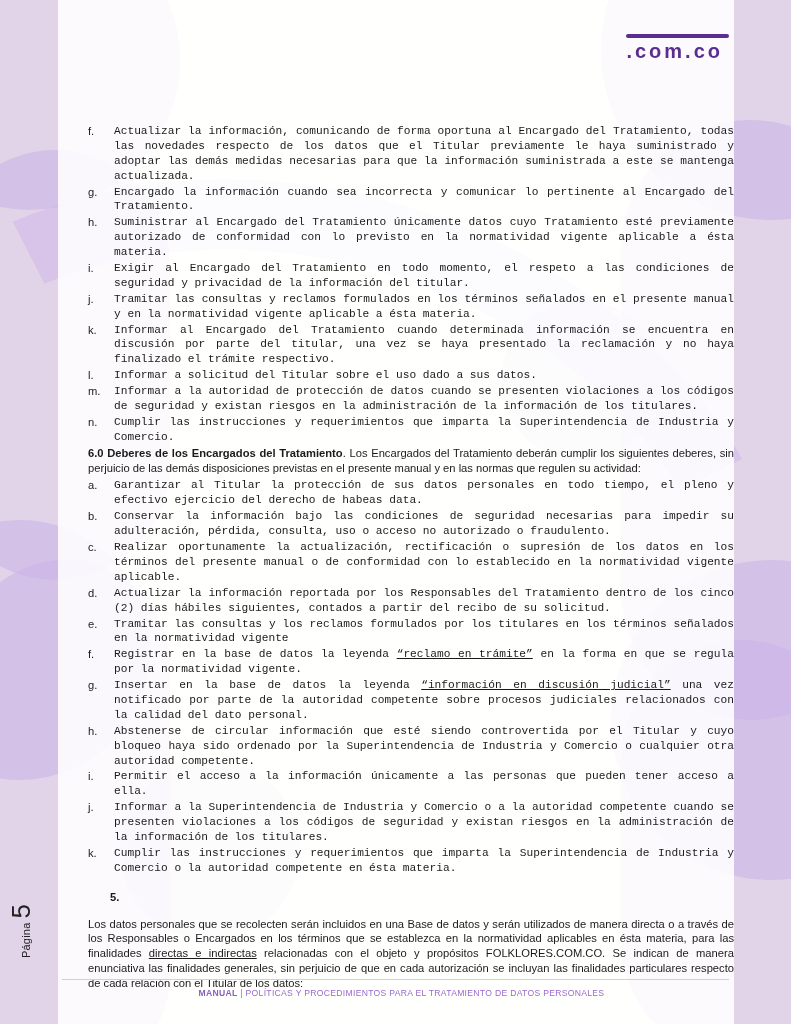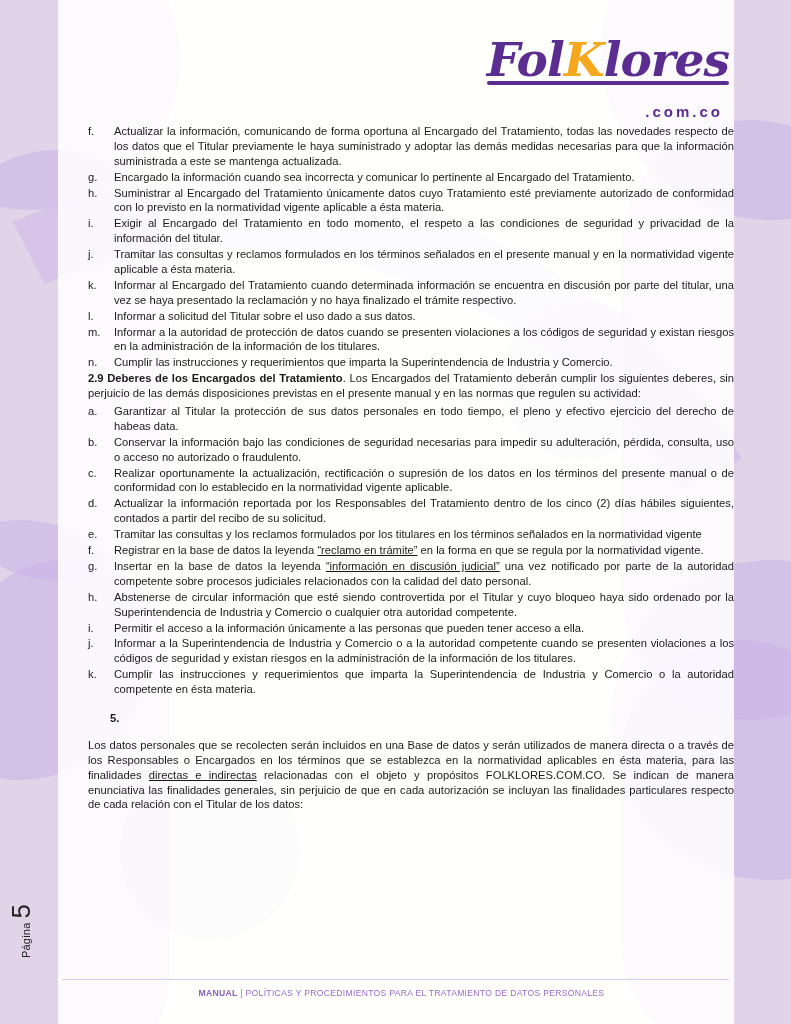--- a/index.html
+++ b/index.html
@@ -95,23 +95,23 @@
     letter-spacing: -1px;
     line-height: 1;
     color: #5b2d90;
     position: relative;
     display: inline-block;
   }
   .logo-k {
     color: #f5a81c;
   }
   .logo-sub {
-    margin-top: 18px;
+    margin-top: 2px;
     font-family: "Liberation Sans", sans-serif;
-    font-size: 15px;
+    font-size: 20px;
     font-weight: bold;
     letter-spacing: 3px;
     color: #5b2d90;
     text-align: right;
     padding-right: 6px;
   }
   .logo-underline {
     height: 4px;
     background: #5b2d90;
     border-radius: 2px;
@@ -144,20 +144,21 @@
     text-align: justify;
   }
   ol.lettered li .mk {
     width: 26px;
     flex: 0 0 26px;
     text-align: left;
   }
   ol.lettered li .tx {
     flex: 1;
     text-align: justify;
+    font-family: Liberation Mono, monospace;
   }
   .list-a { margin-left: 0; }
   .list-b { margin-left: 56px; }
   .list-b li .mk { width: 22px; flex: 0 0 22px; }
   .para-block {
     margin-top: 13px;
     margin-bottom: 12px;
     text-align: justify;
   }
   .para-block2 {
@@ -241,21 +242,20 @@
   <div class="blob b10"></div>
   <div class="swoosh"></div>
   <div class="swoosh2"></div>
 </div>
 
 <div class="sheet">
   <div class="paper-mask"></div>
 </div>
 
 <div class="logo-wrap">
-  <div class="logo-main"><span>Fol</span><span class="logo-k">K</span><span>lores</span></div>
   <div class="logo-underline"></div>
   <div class="logo-sub">.com.co</div>
 </div>
 
 <div class="body-text content">
 
   <ol class="lettered list-a">
     <li>
         <span class="mk">f.</span>
         <span class="tx">Actualizar la información, comunicando de forma oportuna al Encargado del Tratamiento, todas las novedades respecto de los datos que el Titular previamente le haya suministrado y adoptar las demás medidas necesarias para que la información suministrada a este se mantenga actualizada.</span>
@@ -287,21 +287,21 @@
     <li>
         <span class="mk">m.</span>
         <span class="tx">Informar a la autoridad de protección de datos cuando se presenten violaciones a los códigos de seguridad y existan riesgos en la administración de la información de los titulares.</span>
       </li>
     <li>
         <span class="mk">n.</span>
         <span class="tx">Cumplir las instrucciones y requerimientos que imparta la Superintendencia de Industria y Comercio.</span>
       </li>
   </ol>
 
-  <p class="para-block"><b>2.9 Deberes de los Encargados del Tratamiento</b><span>. Los Encargados del Tratamiento deberán cumplir los siguientes deberes, sin perjuicio de las demás disposiciones previstas en el presente manual y en las normas que regulen su actividad:</span></p>
+  <p class="para-block"><b>6.0 Deberes de los Encargados del Tratamiento</b><span>. Los Encargados del Tratamiento deberán cumplir los siguientes deberes, sin perjuicio de las demás disposiciones previstas en el presente manual y en las normas que regulen su actividad:</span></p>
 
   <ol class="lettered list-b">
     <li>
         <span class="mk">a.</span>
         <span class="tx">Garantizar al Titular la protección de sus datos personales en todo tiempo, el pleno y efectivo ejercicio del derecho de habeas data.</span>
       </li>
     <li>
         <span class="mk">b.</span>
         <span class="tx">Conservar la información bajo las condiciones de seguridad necesarias para impedir su adulteración, pérdida, consulta, uso o acceso no autorizado o fraudulento.</span>
       </li>

